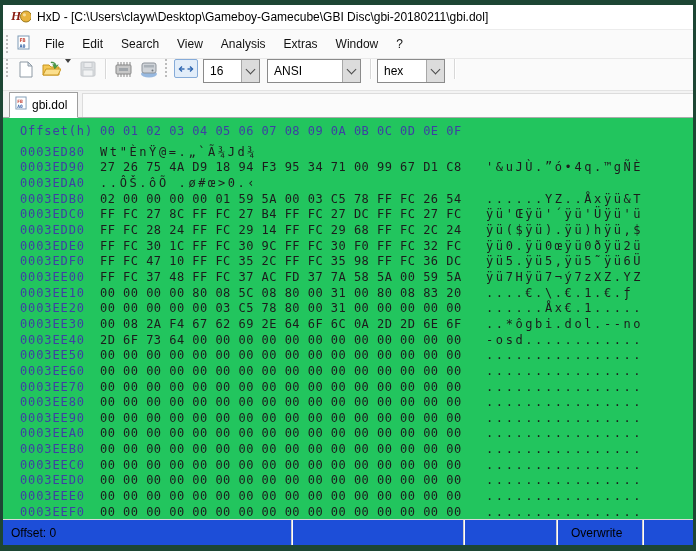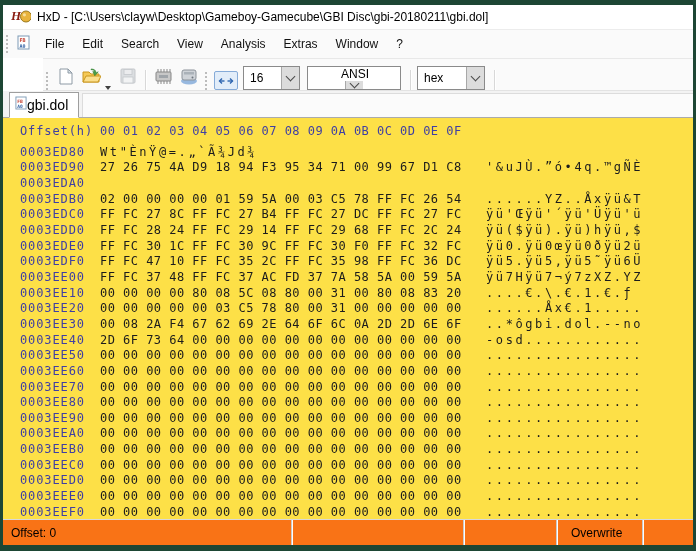--- a/index.html
+++ b/index.html
@@ -12,49 +12,49 @@
   .titlebar .appicon{margin:0 6px 0 8px;flex:0 0 auto;}
   .title-text{font-size:12px;color:#000;white-space:nowrap;}
 
   
   .menubar{height:28px;display:flex;align-items:center;background:#fafafa;border-top:1px solid #ececec;flex:0 0 auto;}
   .grip{height:18px;border-left:2px dotted #bcbcbc;margin:0 4px 0 3px;}
   .mdiicon{margin:0 6px 0 5px;}
   .menu-item{font-size:12px;color:#111;padding:4px 9px;white-space:nowrap;}
 
   
-  .toolbar{height:31px;display:flex;align-items:flex-end;background:#fafafa;border-top:1px solid #e8e8e8;border-bottom:1px solid #e3e3e3;flex:0 0 auto;margin-left:40px;}
+  .toolbar{height:31px;display:flex;align-items:flex-start;background:#fafafa;border-top:1px solid #e8e8e8;border-bottom:1px solid #e3e3e3;flex:0 0 auto;}
   .tbtn{width:24px;height:24px;display:flex;align-items:center;justify-content:center;margin:0 1px;}
   .tbtn.disabled{opacity:.55;}
   .drop-arrow{width:0;height:0;border-left:3.5px solid transparent;border-right:3.5px solid transparent;border-top:4px solid #404040;margin:0 4px 0 1px;}
   .vsep{width:1px;height:20px;background:#d8d8d8;margin:0 4px;box-shadow:1px 0 0 #ffffff;}
   .widthicon{width:22px;height:17px;background:#e2edf9;border:1px solid #86abd8;border-radius:2px;display:flex;align-items:center;justify-content:center;margin:0 3px;}
   .combo{height:22px;background:#fff;border:1px solid #8a8a8a;display:flex;align-items:center;margin:0 5px 0 2px;}
   .combo-val{font-size:12px;color:#000;padding:0 4px 0 6px;flex:1;white-space:nowrap;}
   .combo-btn{width:17px;height:100%;background:#dcdcdc;border-left:1px solid #a8a8a8;display:flex;align-items:center;justify-content:center;}
   .chev{width:6px;height:6px;border-right:1.6px solid #4a4a4a;border-bottom:1.6px solid #4a4a4a;transform:rotate(45deg);margin-top:-3px;}
-  .w16{width:55px;} .wansi{width:92px;flex-direction:column;} .whex{width:66px;}
+  .w16{width:55px;} .wansi{width:92px;} .whex{width:66px;}
 
   
   .tabstrip{height:26px;background:#f3f3f3;display:flex;align-items:flex-end;border-bottom:1px solid #ababab;flex:0 0 auto;position:relative;}
   .tab{height:24px;margin-left:6px;margin-bottom:-1px;background:#fff;border:1px solid #9e9e9e;border-bottom:1px solid #fff;display:flex;align-items:center;padding:0 10px 0 5px;z-index:2;}
-  .tab-label{font-size:14px;color:#000;}
+  .tab-label{font-size:12px;color:#000;margin-left:5px;}
   .strip-rest{position:absolute;left:79px;right:0;top:2px;height:23px;border-top:1px solid #dcdcdc;border-left:1px solid #dcdcdc;background:#fbfbfb;}
 
   
-  .hexview{flex:1;background:#fde047;font-family:"DejaVu Sans Mono",monospace;font-size:12px;color:#1c1c1c;overflow:hidden;padding:6px 0 0 17px;position:relative;z-index:1;}
+  .hexview{flex:1;background:#22c55e;font-family:"DejaVu Sans Mono",monospace;font-size:12px;color:#1c1c1c;overflow:hidden;padding:6px 0 0 17px;position:relative;z-index:1;}
   .hr{display:flex;line-height:15.65px;white-space:pre;}
   .hdr{margin-bottom:5px;}
   .off{display:inline-block;width:80px;color:#3f3fa3;letter-spacing:0.9px;flex:0 0 auto;}
   .byt{display:inline-block;width:386px;letter-spacing:0.47px;flex:0 0 auto;}
   .hdr .byt{color:#3f3fa3;}
   .asc{letter-spacing:2.6px;}
 
   
-  .statusbar{height:25px;background:#f97316;border-top:1px solid #d9d9d9;display:flex;align-items:stretch;font-size:12px;color:#000;flex:0 0 auto;}
+  .statusbar{height:25px;background:#1d4ed8;border-top:1px solid #d9d9d9;display:flex;align-items:stretch;font-size:12px;color:#000;flex:0 0 auto;}
   .sp{display:flex;align-items:center;border-right:1px solid #c9c9c9;box-shadow:1px 0 0 #fdfdfd;}
   .sp1{width:289px;padding-left:8px;box-sizing:border-box;}
   .sp2{width:171px;}
   .sp3{width:92px;}
   .sp4{width:86px;padding-left:14px;box-sizing:border-box;}
   .sp5{flex:1;border-right:none;}
 </style>
 </head>
 <body>
 
@@ -211,21 +211,21 @@
       </div>
     </div>
 
     <div class="hexview">
       <div class="hr hdr">
         <span class="off">Offset(h)</span>
         <span class="byt">00 01 02 03 04 05 06 07 08 09 0A 0B 0C 0D 0E 0F</span>
       </div>
       <div class="hr"><span class="off">0003ED80</span><span class="asc">Wt"ÈnŸ@=.„`Ã¾Jd¾</span></div>
       <div class="hr"><span class="off">0003ED90</span><span class="byt">27 26 75 4A D9 18 94 F3 95 34 71 00 99 67 D1 C8</span><span class="asc">'&amp;uJÙ.”ó•4q.™gÑÈ</span></div>
-      <div class="hr"><span class="off">0003EDA0</span></div>
+      <div class="hr"><span class="off">0003EDA0</span><span class="asc">..ÔŠ.ôÕ .ø#œ&gt;0.‹</span></div>
       <div class="hr"><span class="off">0003EDB0</span><span class="byt">02 00 00 00 00 01 59 5A 00 03 C5 78 FF FC 26 54</span><span class="asc">......YZ..Åxÿü&amp;T</span></div>
       <div class="hr"><span class="off">0003EDC0</span><span class="byt">FF FC 27 8C FF FC 27 B4 FF FC 27 DC FF FC 27 FC</span><span class="asc">ÿü'Œÿü'´ÿü'Üÿü'ü</span></div>
       <div class="hr"><span class="off">0003EDD0</span><span class="byt">FF FC 28 24 FF FC 29 14 FF FC 29 68 FF FC 2C 24</span><span class="asc">ÿü($ÿü).ÿü)hÿü,$</span></div>
       <div class="hr"><span class="off">0003EDE0</span><span class="byt">FF FC 30 1C FF FC 30 9C FF FC 30 F0 FF FC 32 FC</span><span class="asc">ÿü0.ÿü0œÿü0ðÿü2ü</span></div>
       <div class="hr"><span class="off">0003EDF0</span><span class="byt">FF FC 47 10 FF FC 35 2C FF FC 35 98 FF FC 36 DC</span><span class="asc">ÿü5.ÿü5,ÿü5˜ÿü6Ü</span></div>
       <div class="hr"><span class="off">0003EE00</span><span class="byt">FF FC 37 48 FF FC 37 AC FD 37 7A 58 5A 00 59 5A</span><span class="asc">ÿü7Hÿü7¬ý7zXZ.YZ</span></div>
       <div class="hr"><span class="off">0003EE10</span><span class="byt">00 00 00 00 80 08 5C 08 80 00 31 00 80 08 83 20</span><span class="asc">....€.\.€.1.€.ƒ </span></div>
       <div class="hr"><span class="off">0003EE20</span><span class="byt">00 00 00 00 00 03 C5 78 80 00 31 00 00 00 00 00</span><span class="asc">......Åx€.1.....</span></div>
       <div class="hr"><span class="off">0003EE30</span><span class="byt">00 08 2A F4 67 62 69 2E 64 6F 6C 0A 2D 2D 6E 6F</span><span class="asc">..*ôgbi.dol.--no</span></div>
       <div class="hr"><span class="off">0003EE40</span><span class="byt">2D 6F 73 64 00 00 00 00 00 00 00 00 00 00 00 00</span><span class="asc">-osd............</span></div>

